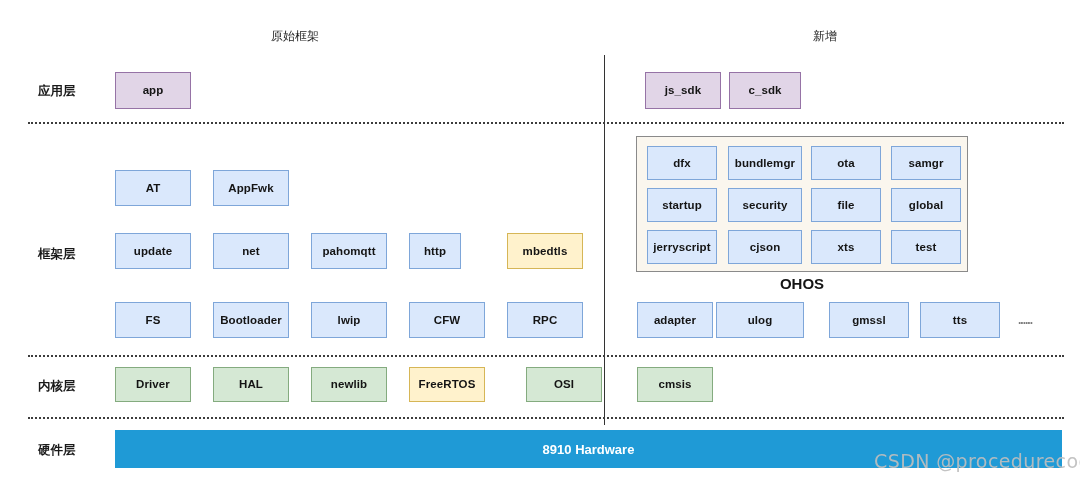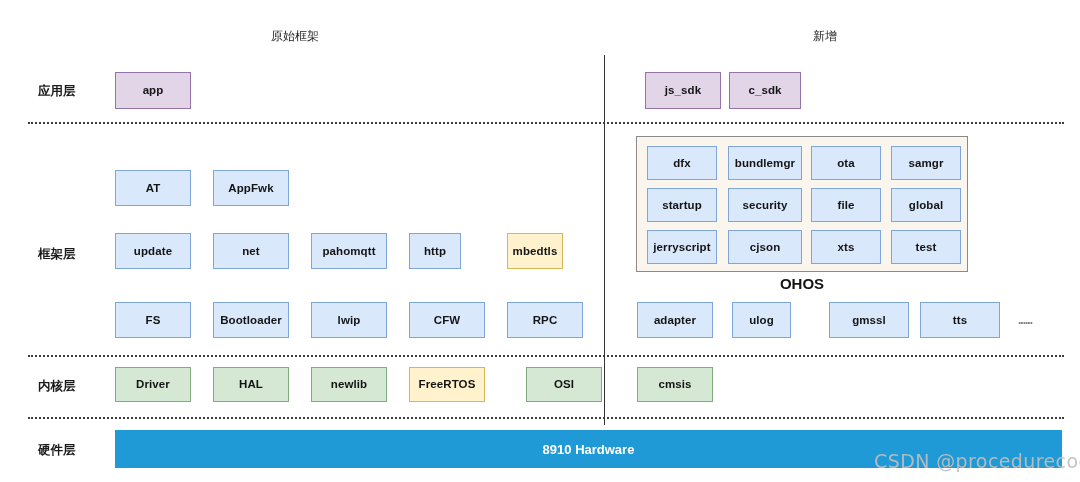--- a/index.html
+++ b/index.html
@@ -145,21 +145,21 @@
 
   <div class="layer-label" style="top:246px;">框架层</div>
 
   <div class="node n-blue" style="left:115px; top:170px; width:76px; height:36px;">AT</div>
   <div class="node n-blue" style="left:213px; top:170px; width:76px; height:36px;">AppFwk</div>
 
   <div class="node n-blue" style="left:115px; top:233px; width:76px; height:36px;">update</div>
   <div class="node n-blue" style="left:213px; top:233px; width:76px; height:36px;">net</div>
   <div class="node n-blue" style="left:311px; top:233px; width:76px; height:36px;">pahomqtt</div>
   <div class="node n-blue" style="left:409px; top:233px; width:52px; height:36px;">http</div>
-  <div class="node n-orange" style="left:507px; top:233px; width:56px; height:36px;">mbedtls</div>
+  <div class="node n-orange" style="left:507px; top:233px; width:76px; height:36px;">mbedtls</div>
 
   <div class="node n-blue" style="left:115px; top:302px; width:76px; height:36px;">FS</div>
   <div class="node n-blue" style="left:213px; top:302px; width:76px; height:36px;">Bootloader</div>
   <div class="node n-blue" style="left:311px; top:302px; width:76px; height:36px;">lwip</div>
   <div class="node n-blue" style="left:409px; top:302px; width:76px; height:36px;">CFW</div>
   <div class="node n-blue" style="left:507px; top:302px; width:76px; height:36px;">RPC</div>
 
   <div class="group-box" style="left:636px; top:136px; width:332px; height:136px;"></div>
 
   <div class="node n-blue" style="left:647px; top:146px; width:70px; height:34px;">dfx</div>
@@ -173,21 +173,21 @@
   <div class="node n-blue" style="left:891px; top:188px; width:70px; height:34px;">global</div>
 
   <div class="node n-blue" style="left:647px; top:230px; width:70px; height:34px;">jerryscript</div>
   <div class="node n-blue" style="left:728px; top:230px; width:74px; height:34px;">cjson</div>
   <div class="node n-blue" style="left:811px; top:230px; width:70px; height:34px;">xts</div>
   <div class="node n-blue" style="left:891px; top:230px; width:70px; height:34px;">test</div>
 
   <div class="group-caption" style="left:802px; top:275px;">OHOS</div>
 
   <div class="node n-blue" style="left:637px; top:302px; width:76px; height:36px;">adapter</div>
-  <div class="node n-blue" style="left:732px; top:302px; width:59px; height:36px;">ulog</div>
+  <div class="node n-blue" style="left:716px; top:302px; width:88px; height:36px;">ulog</div>
   <div class="node n-blue" style="left:829px; top:302px; width:80px; height:36px;">gmssl</div>
   <div class="node n-blue" style="left:920px; top:302px; width:80px; height:36px;">tts</div>
   <div class="ellipsis" style="left:1018px; top:313px;">......</div>
 
   <div class="layer-label" style="top:378px;">内核层</div>
 
   <div class="node n-green" style="left:115px; top:367px; width:76px; height:35px;">Driver</div>
   <div class="node n-green" style="left:213px; top:367px; width:76px; height:35px;">HAL</div>
   <div class="node n-green" style="left:311px; top:367px; width:76px; height:35px;">newlib</div>
   <div class="node n-orange" style="left:409px; top:367px; width:76px; height:35px;">FreeRTOS</div>

